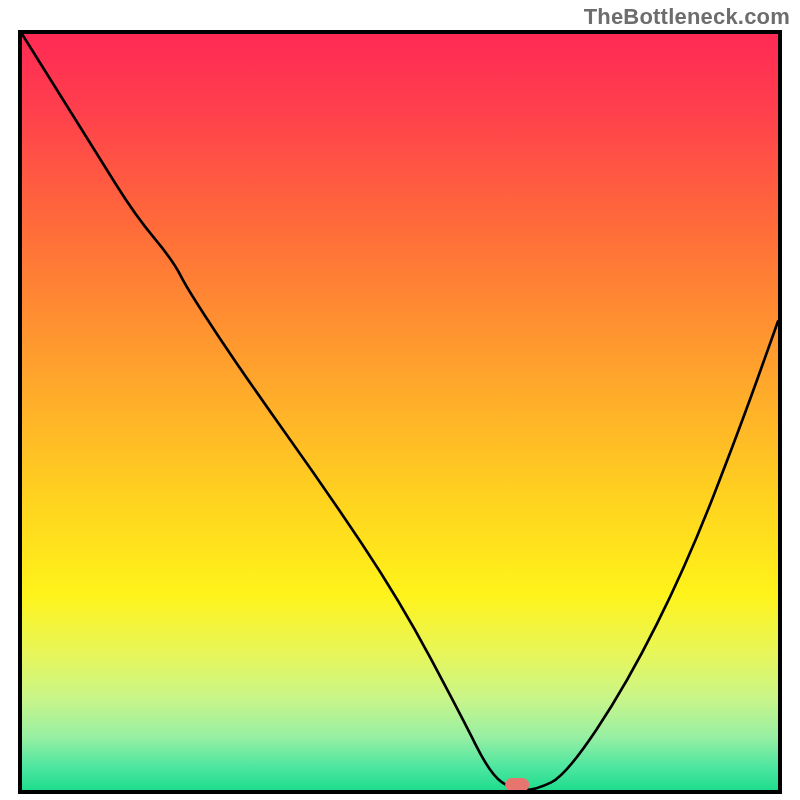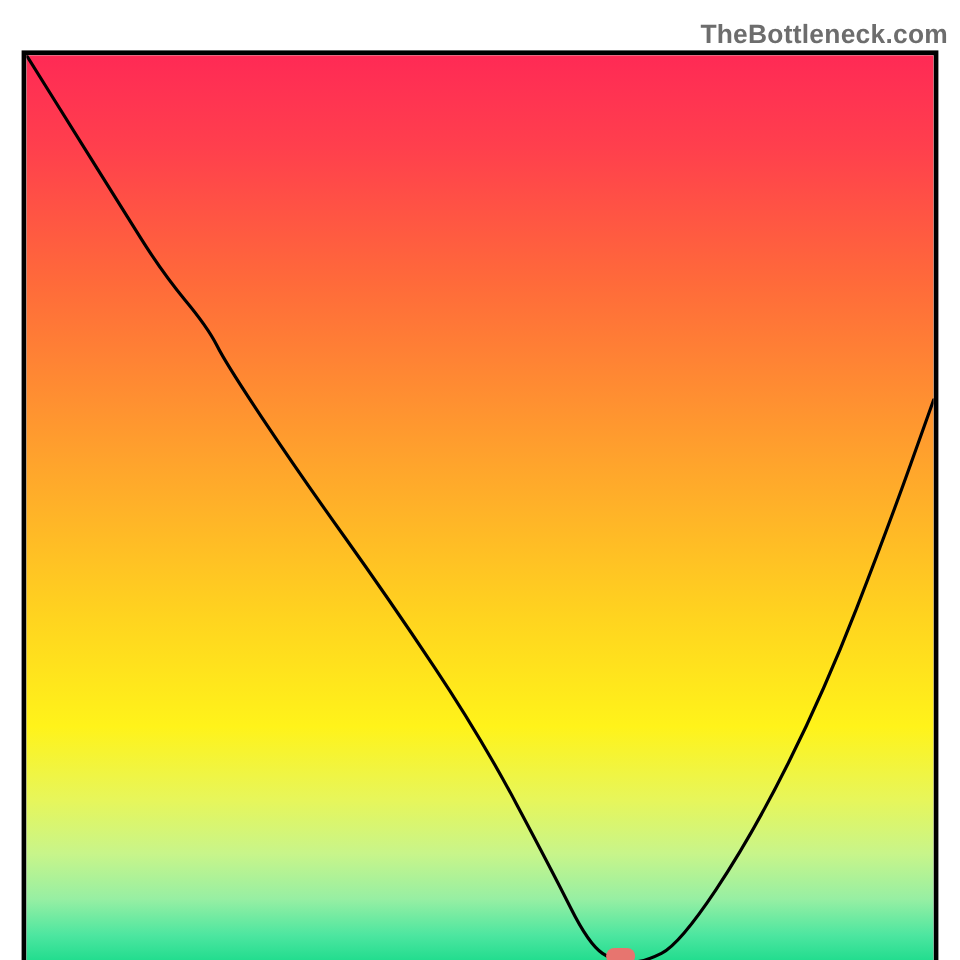--- a/index.html
+++ b/index.html
@@ -8,21 +8,20 @@
     width: 800px;
     height: 800px;
     overflow: hidden;
     background: #ffffff;
     font-family: Arial, Helvetica, sans-serif;
   }
   .container {
     position: relative;
     width: 800px;
     height: 561px;
-    margin-top: 12px;
   }
   .watermark {
     position: absolute;
     top: 4px;
     right: 10px;
     font-size: 22px;
     font-weight: 600;
     color: #6d6d6d;
     letter-spacing: 0.2px;
     z-index: 10;

